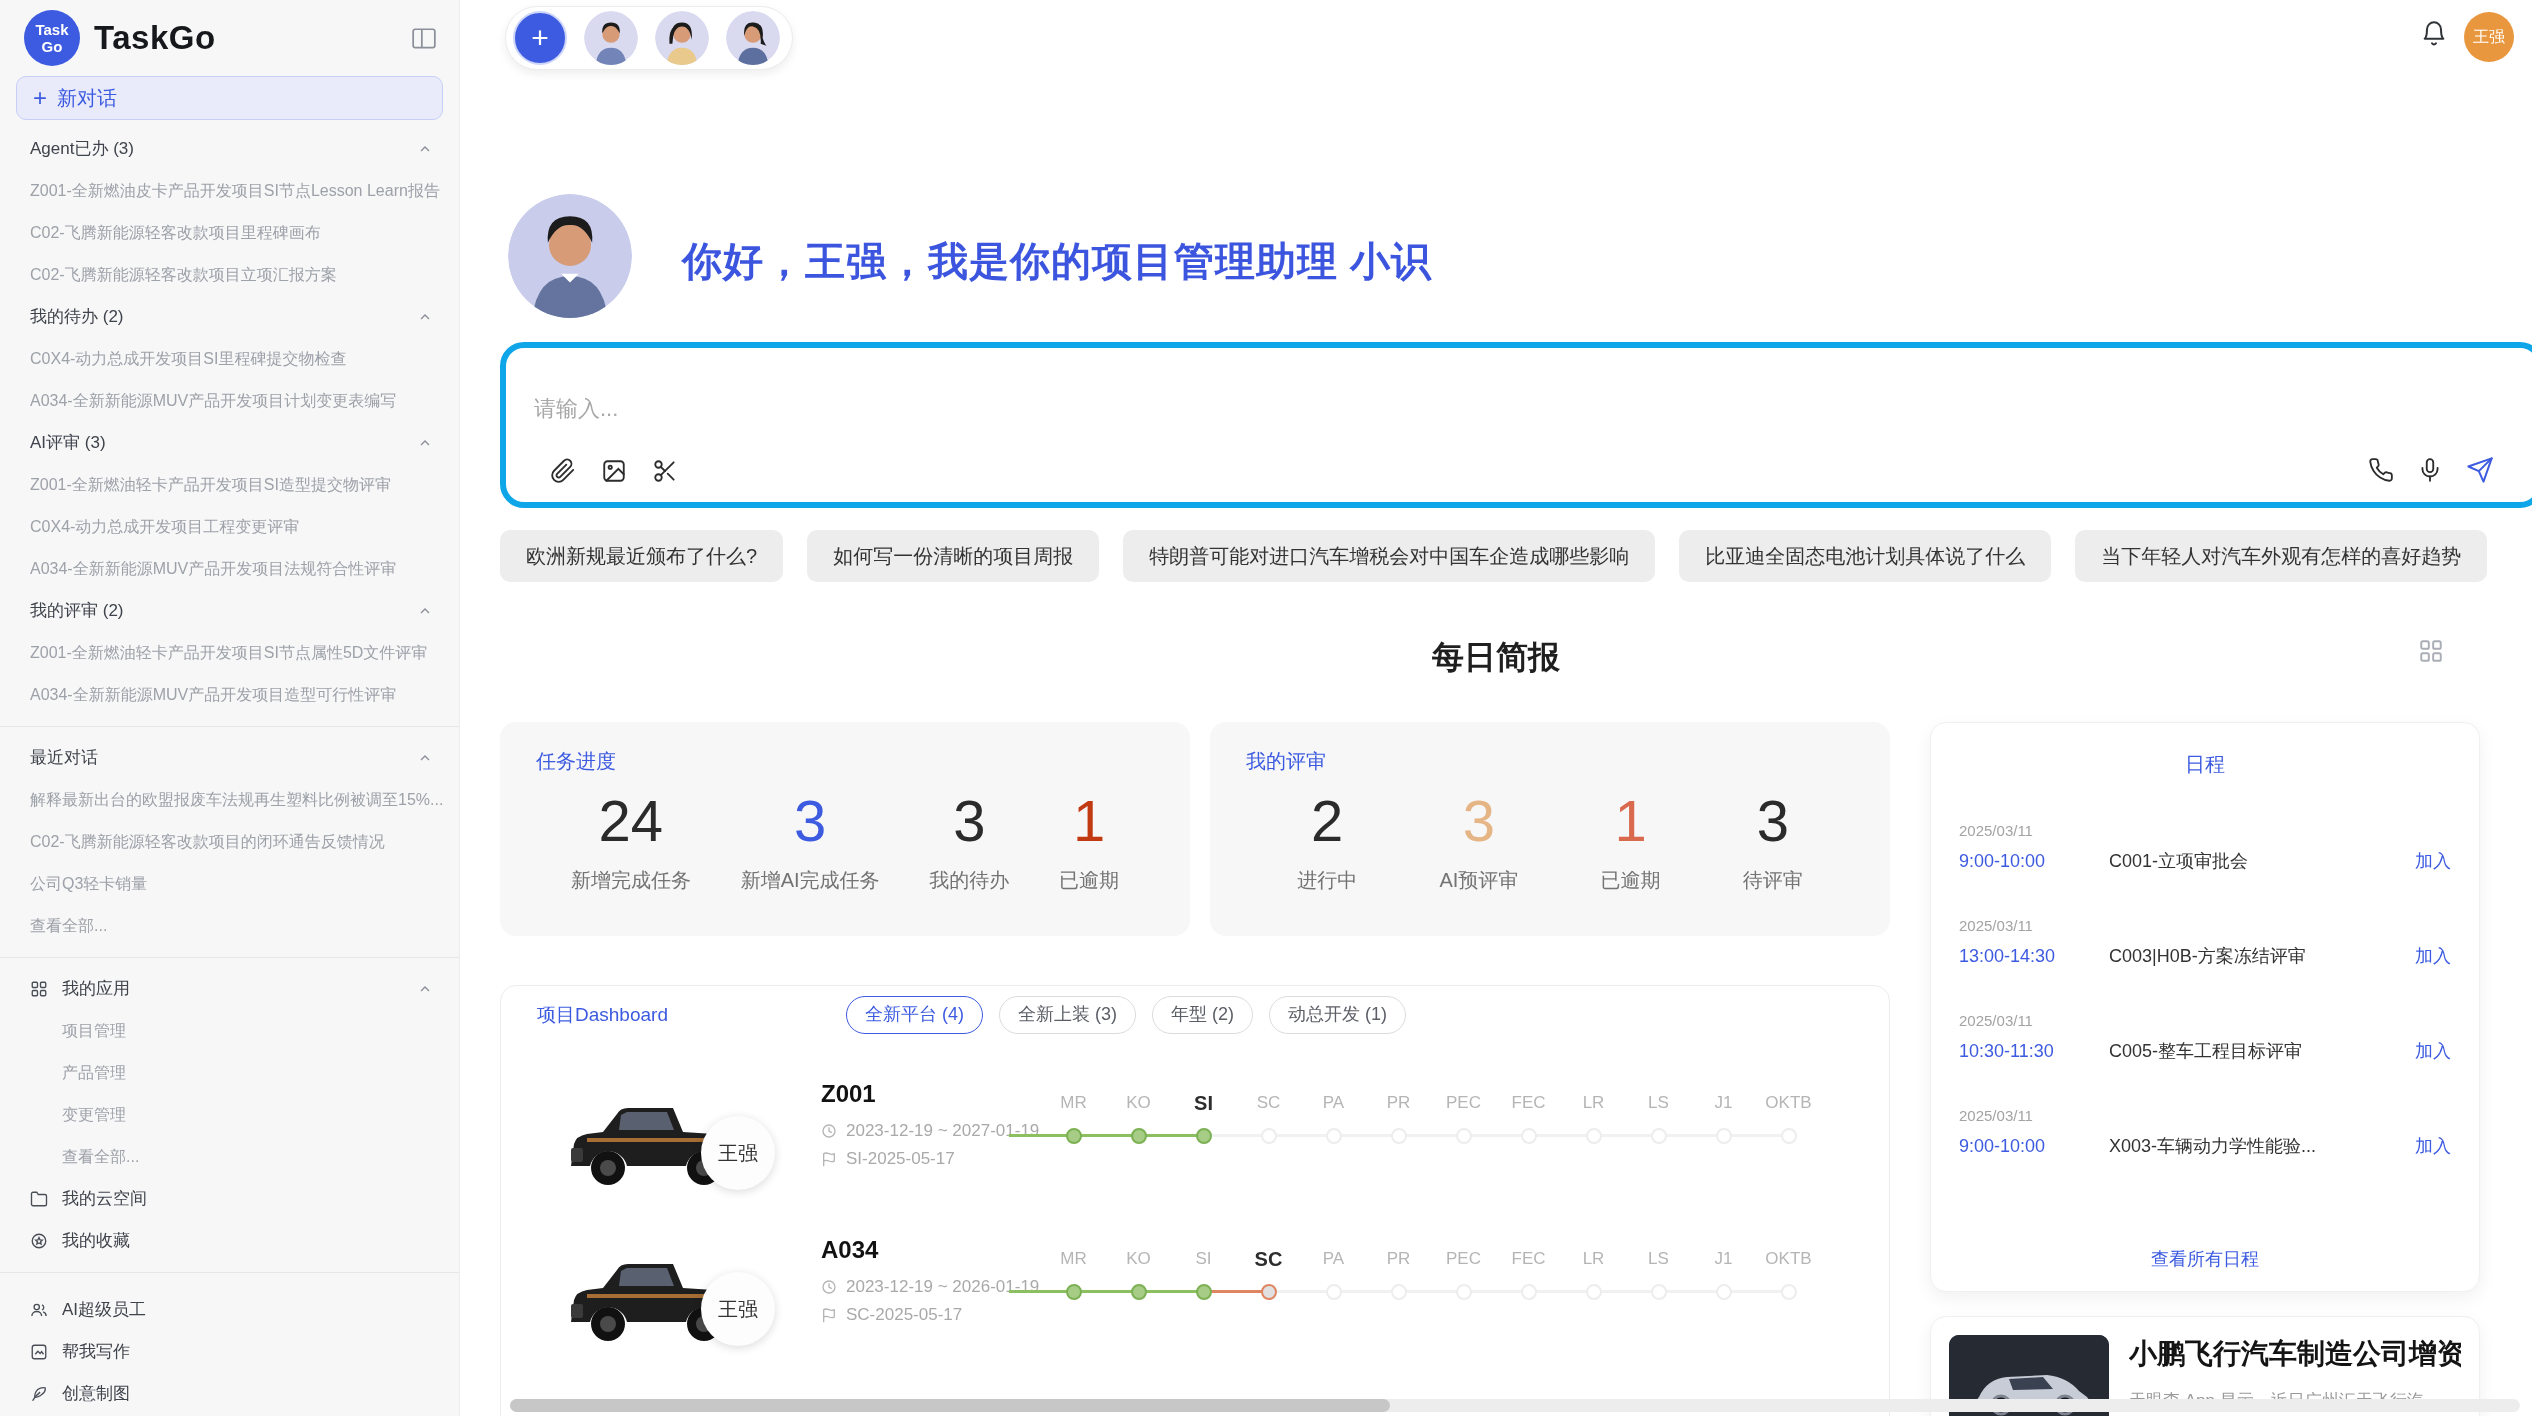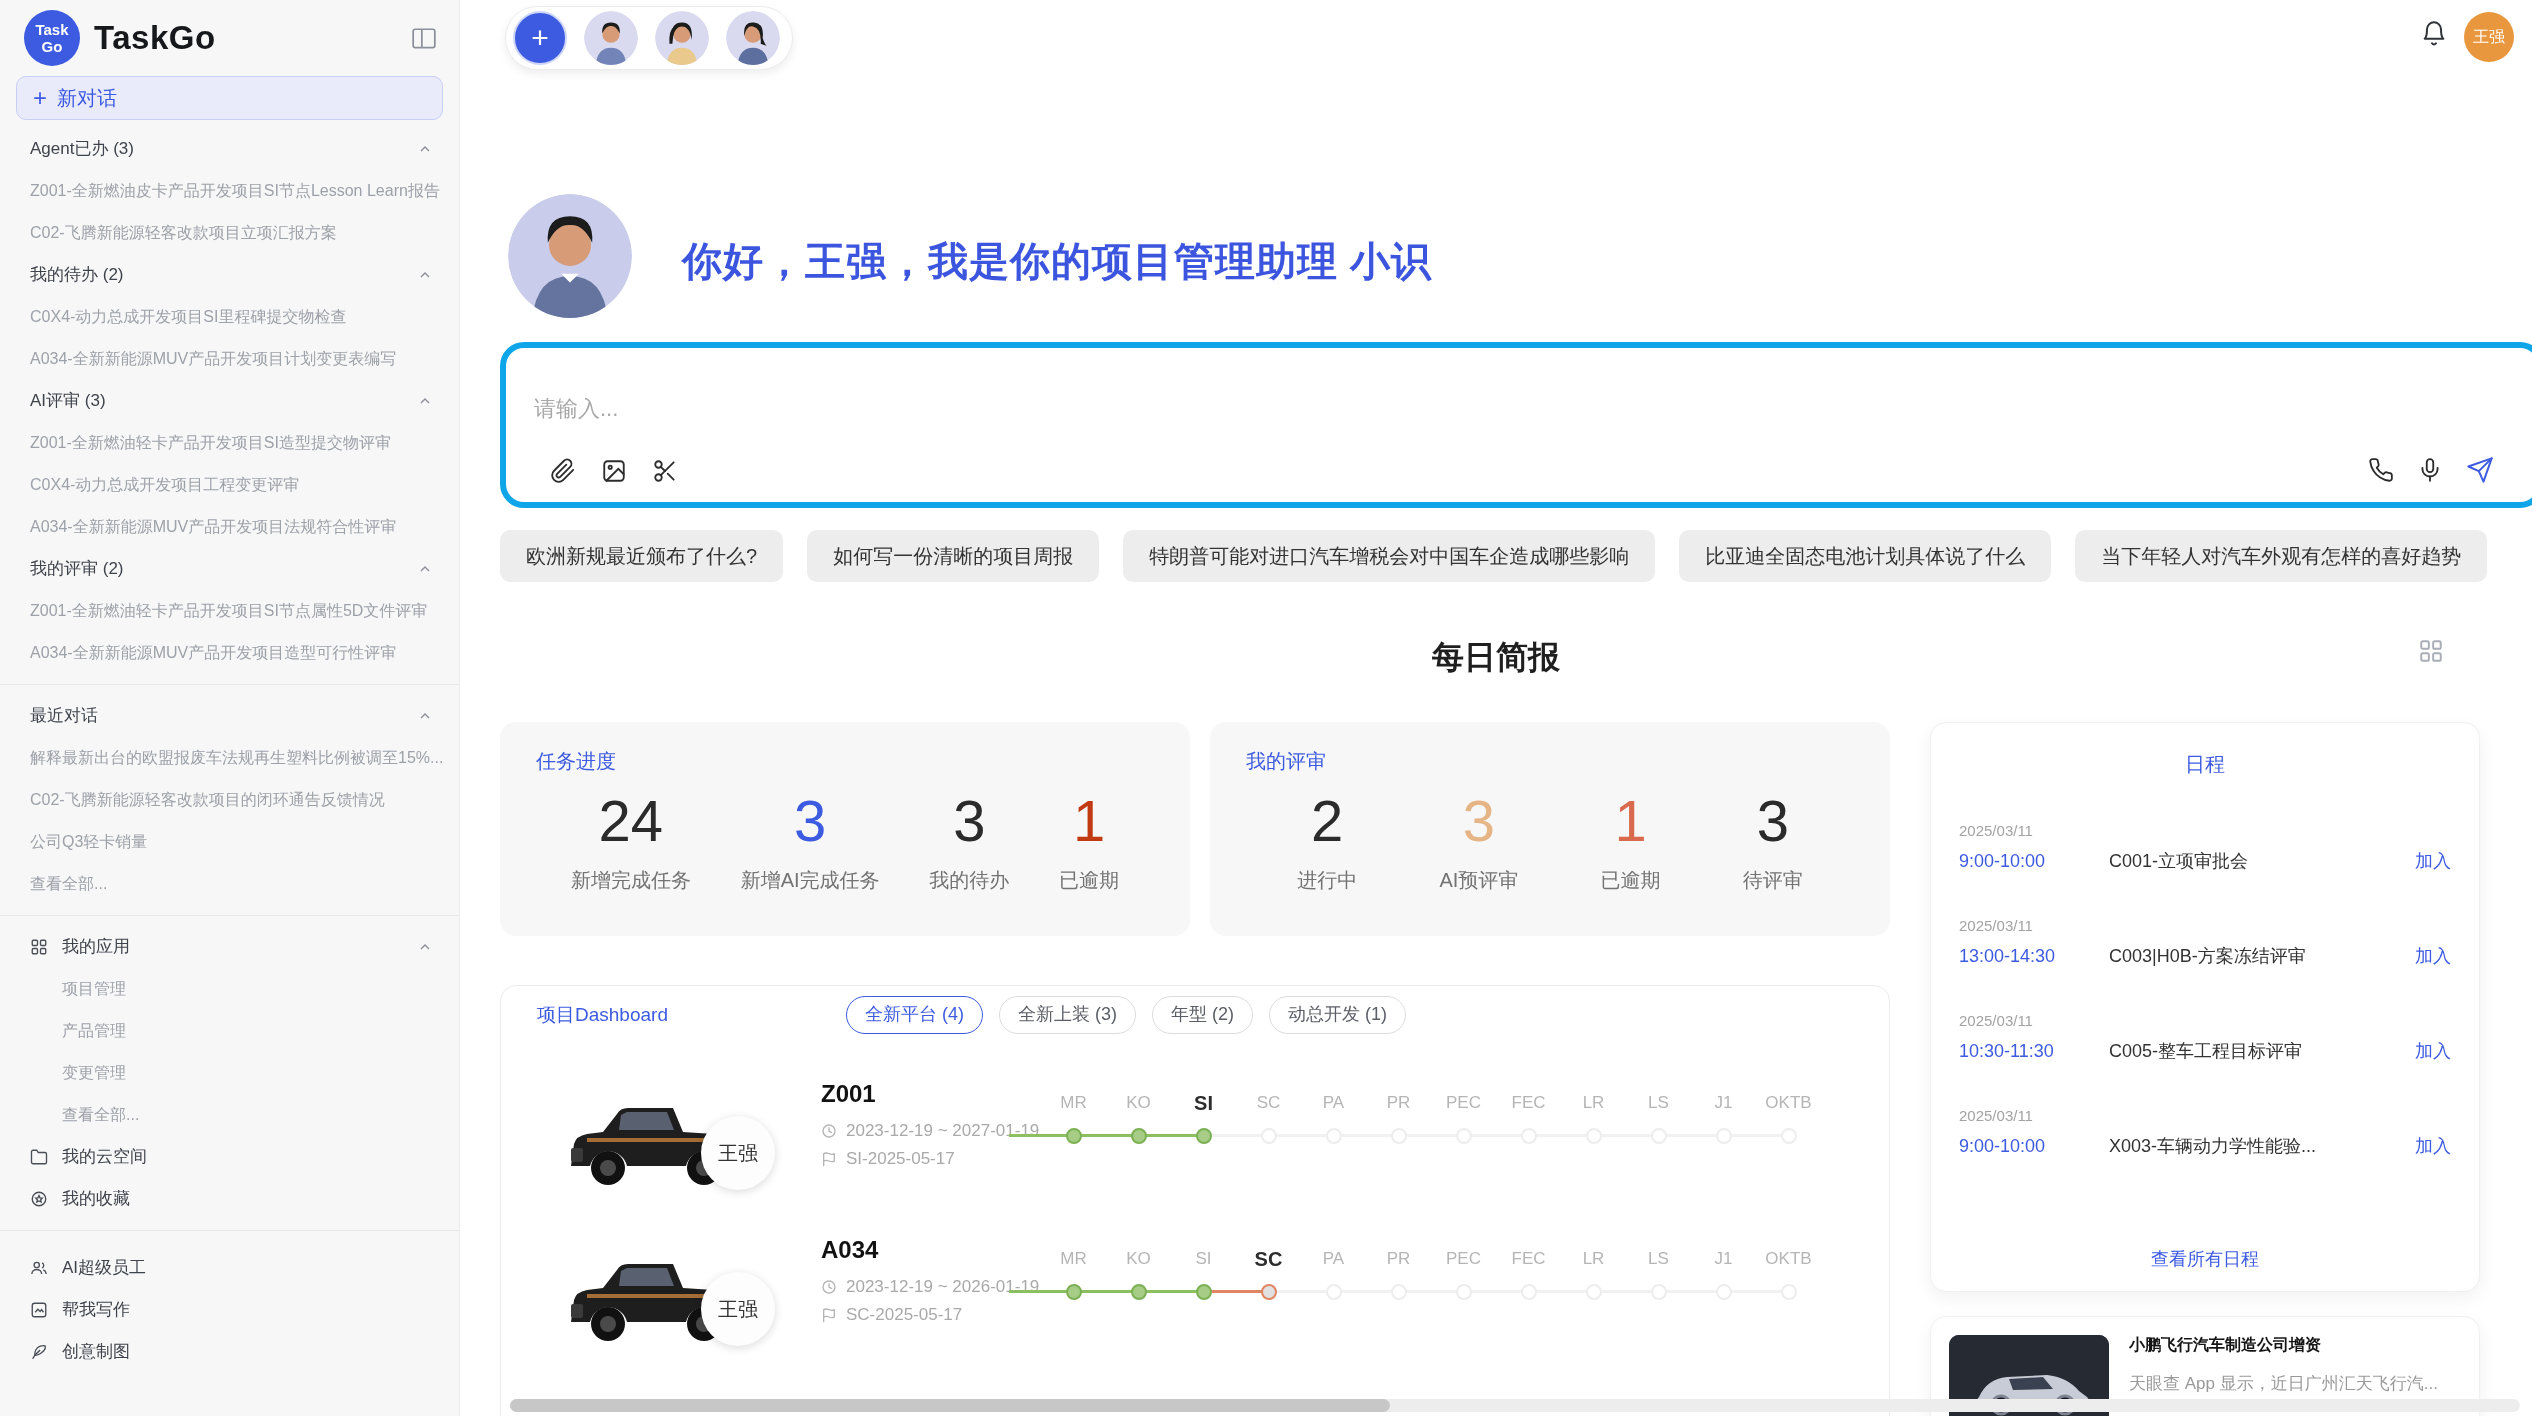--- a/index.html
+++ b/index.html
@@ -95,21 +95,21 @@
   .sched-join { font-size:18px; color:#3d5be0; cursor:pointer; flex:none; margin-left:12px; }
   .sched-all { position:absolute; bottom:20px; left:0; right:0; text-align:center; font-size:18px;
     color:#3d5be0; cursor:pointer; }
 
   
   .news { position:absolute; left:1930px; top:1316px; width:550px; height:150px; background:#fff;
     border:1px solid #f0f0f0; border-radius:16px; box-shadow:0 6px 18px rgba(0,0,0,.06);
     display:flex; padding:18px; }
   .news-img { width:160px; height:100px; border-radius:10px; background:#262a33; overflow:hidden; flex:none; }
   .news-body { margin-left:20px; overflow:hidden; }
-  .news-title { font-size:16px; font-weight:bold; color:#141414; white-space:nowrap; overflow:hidden; }
+  .news-title { font-size:28px; font-weight:bold; color:#141414; white-space:nowrap; overflow:hidden; }
   .news-text { margin-top:16px; font-size:17px; color:#9a9a9a; white-space:nowrap; overflow:hidden; }
 
   
   .dash { position:absolute; left:500px; top:985px; width:1390px; height:470px; background:#fff;
     border:1px solid #ececec; border-radius:16px; overflow:hidden; }
   .dash-title { position:absolute; left:36px; top:16px; font-size:19px; color:#3d5be0; font-weight:500; }
   .dash-tabs { position:absolute; left:345px; top:10px; display:flex; gap:16px; }
   .tab-pill { height:38px; line-height:35px; padding:0 18px; border-radius:19px; font-size:18px;
     color:#5b5e66; border:1px solid #dcdcdc; background:#fff; cursor:pointer; white-space:nowrap; }
   .tab-pill.active { color:#3d5be0; border:1.5px solid #3d5be0; }
@@ -170,20 +170,21 @@
 
     <div class="sec-h">
       <span>Agent已办 (3)</span>
       <span class="chev">
         <svg width="16" height="16" viewBox="0 0 24 24" fill="none" stroke="currentColor" stroke-width="2">
             <polyline points="6 15 12 9 18 15"></polyline>
           </svg>
         </span>
     </div>
     <div class="side-item">Z001-全新燃油皮卡产品开发项目SI节点Lesson Learn报告</div>
+    <div class="side-item">C02-飞腾新能源轻客改款项目里程碑画布</div>
     <div class="side-item">C02-飞腾新能源轻客改款项目立项汇报方案</div>
 
     <div class="sec-h">
       <span>我的待办 (2)</span>
       <span class="chev">
         <svg width="16" height="16" viewBox="0 0 24 24" fill="none" stroke="currentColor" stroke-width="2">
             <polyline points="6 15 12 9 18 15"></polyline>
           </svg>
         </span>
     </div>

